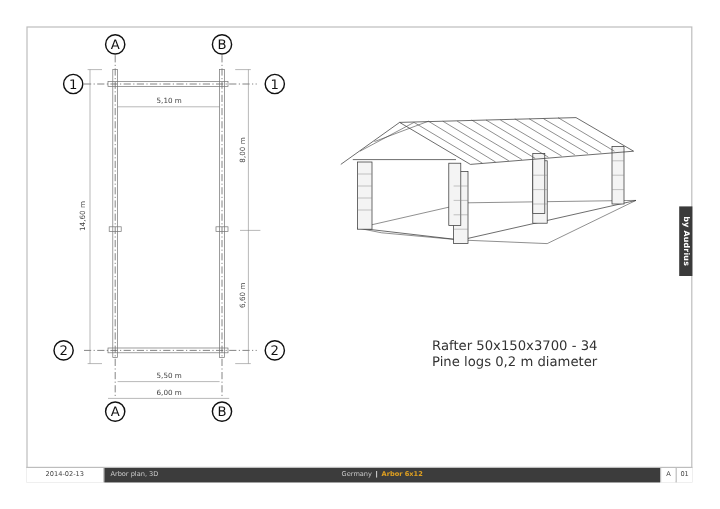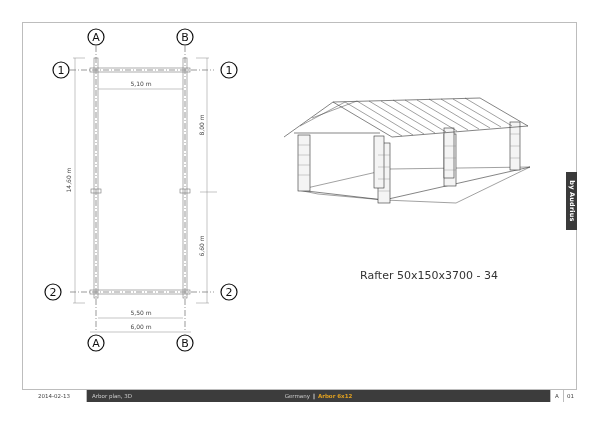--- a/index.html
+++ b/index.html
@@ -6,21 +6,21 @@
   body {
     width: 600px; height: 424px; background: #ffffff; position: relative; overflow: hidden;
     font-family: "DejaVu Sans", sans-serif;
   }
   .frame {
     position: absolute; left: 22px; top: 22px; width: 555px; height: 380px;
     border: 1px solid #bdbdbd; box-sizing: border-box;
   }
   svg.drawing { position: absolute; left: 0; top: 0; }
   .notes {
-    position: absolute; left: 360px; top: 269px; font-size: 11px; line-height: 13px; color: #333;
+    position: absolute; left: 360px; top: 282px; font-size: 11px; line-height: 13px; color: #333;
     font-family: "DejaVu Sans", sans-serif;
   }
   .author-tab {
     position: absolute; left: 566px; top: 172px; width: 11px; height: 58px; background: #3a3a3a;
     color: #fff; display: flex; align-items: center; justify-content: center;
   }
   .author-tab span {
     transform: rotate(90deg); font-size: 6.5px; font-weight: bold; white-space: nowrap; letter-spacing: 0.2px;
   }
   .titleblock {
@@ -175,20 +175,21 @@
       <line x1="453" y1="99" x2="501" y2="127"></line>
       <line x1="465" y1="98" x2="512" y2="126"></line>
       <line x1="300" y1="126" x2="345" y2="102"></line>
       <line x1="312" y1="118" x2="357" y2="101"></line>
     </g>
   </g>
 </svg>
 
 <div class="notes">
   <div>Rafter 50x150x3700 - 34</div>
+  <div>Pine logs 0,2 m diameter</div>
 </div>
 
 <div class="author-tab">
   <span>by Audrius</span>
 </div>
 
 <div class="titleblock">
   <div class="tb-date">2014-02-13</div>
   <div class="tb-main">
     <span class="tb-desc">Arbor plan, 3D</span>

